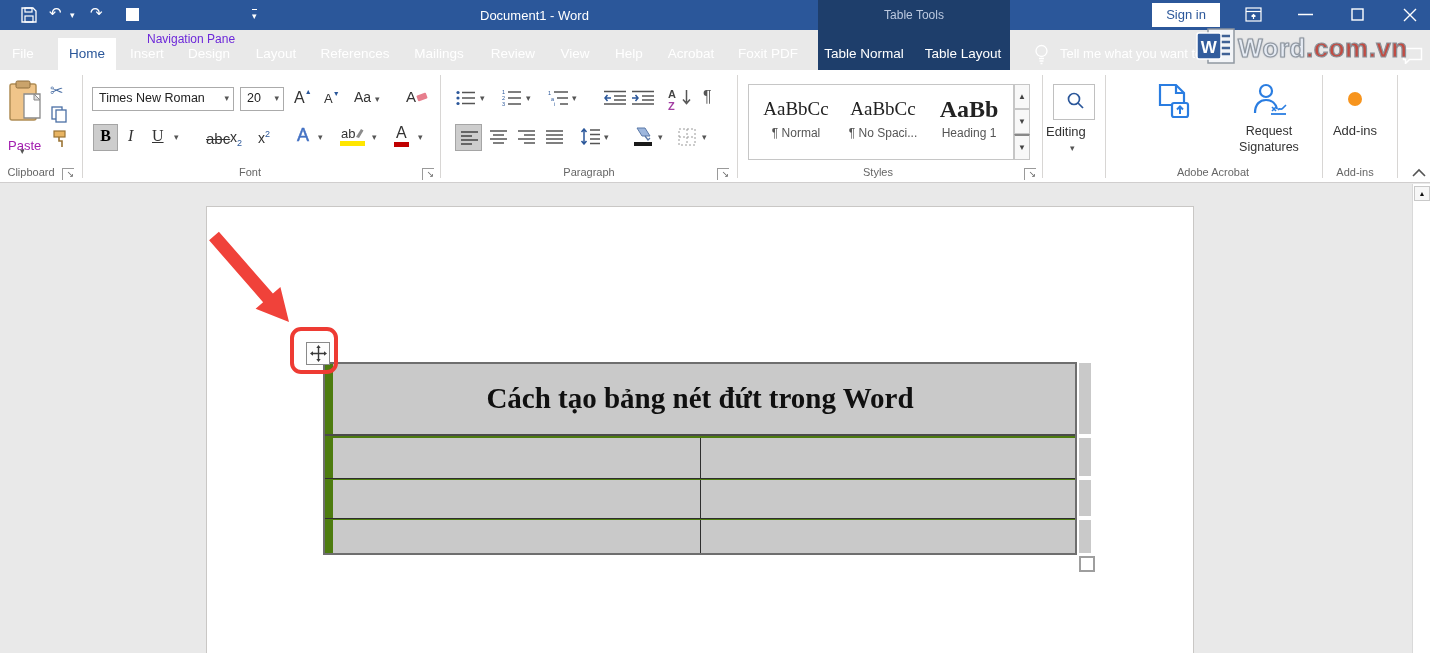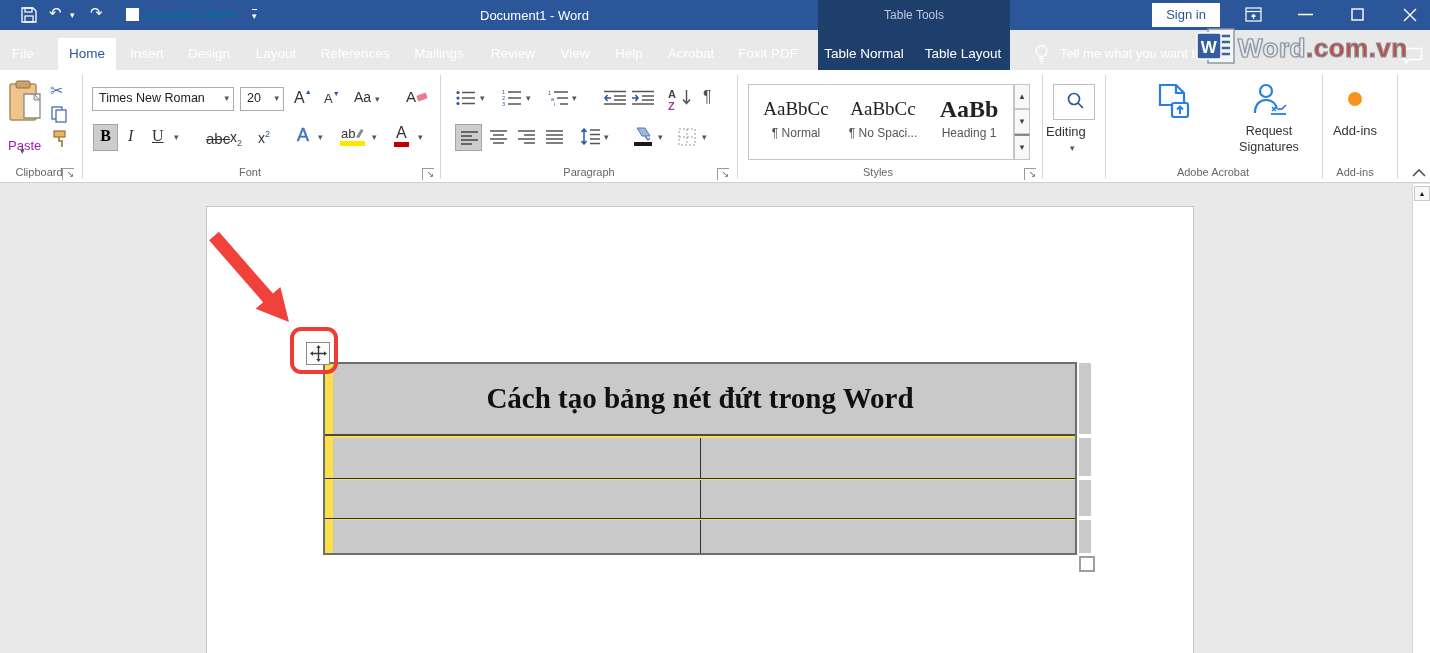--- a/index.html
+++ b/index.html
@@ -8,21 +8,21 @@
   #app { position:relative; width:1430px; height:653px; background:#e9e9e9; overflow:hidden; }
   .abs { position:absolute; }
 
   
   .topbar { left:0; top:0; width:1430px; height:30px; background:#2b579a; }
   .ctx-box { left:818px; top:0; width:192px; height:70px; background:#1e3e6b; }
   .ttools { color:#bcc9e0; font-size:12px; }
   .wtitle { color:#fff; font-size:13px;text-align:right; }
   .qat-ic { color:#fff; font-size:15px; line-height:14px; cursor:default; }
   .navpane-cb { width:13px; height:13px; background:#fff; border:1px solid #fff; }
-  .navpane-lb { color:#0369a1; font-size:12px; }
+  .navpane-lb { color:#6d28d9; font-size:12px;margin-top:24px; }
   .qat-more { color:#fff; font-size:9px; border-top:1px solid #fff; padding-top:1px; }
 
   .tab { color:#fff; font-size:13.5px; height:32px; line-height:32px; text-align:center; top:38px; cursor:default; }
   .tab-active { background:#fff; color:#2b579a; }
   .ctx-tab { color:#fff; }
   .tellme { color:#fff; font-size:13px; }
   .signin { background:#fff; color:#2b579a; font-size:13px; text-align:center; line-height:24px; }
 
   
   .wm { z-index:50; opacity:.96; font-weight:bold; font-size:26px; letter-spacing:.5px; }
@@ -43,21 +43,21 @@
   .style-item { text-align:center; cursor:default; }
   .style-prev { font-family:"Liberation Serif", serif; font-size:19px; color:#222; line-height:34px; white-space:nowrap; }
   .style-name { font-size:12px; color:#555; white-space:nowrap; }
   .scrollbtn { width:16px; height:25px; border:1px solid #c6c6c6; background:#f8f8f8; text-align:center; font-size:8px; color:#444; line-height:24px; }
   .two-line { font-size:12.5px; color:#333; text-align:center; line-height:16px; }
 
   
   .docarea { left:0; top:184px; width:1412px; height:469px; background:#e9e9e9; }
   .page { left:206px; top:206px; width:988px; height:447px; background:#fff; border:1px solid #c9c7c5; border-bottom:none; }
 
-  .wtable { left:323px; top:362px; width:754px; height:193px; border:2px solid #6e6e6e; background:#fde047; }
+  .wtable { left:323px; top:362px; width:754px; height:193px; border:2px solid #6e6e6e; background:#4d7c0f; }
   .trow { position:absolute; left:0; width:750px; }
   .tfill { position:absolute; left:8px; right:0; top:0; bottom:0; background:#c9c9c9; }
   .theader-text { position:absolute; left:0; right:0; top:18px; text-align:center; font-family:"Liberation Serif", serif; font-weight:bold; font-size:29px; color:#101010; }
   .cdiv { position:absolute; left:375px; top:0; bottom:0; width:1px; background:#2e2e2e; }
   .rowline { border-bottom:1px solid #2e2e2e; }
   .endstrip { left:1079px; width:12px; background:#c9c9c9; }
   .resizer { left:1079px; top:556px; width:16px; height:16px; background:#fff; border:2px solid #9e9e9e; }
   .movebox { left:306px; top:342px; width:24px; height:23px; background:#fdfdfd; border:1px solid #8a8a8a; z-index:5; }
   .redrect { left:290px; top:327px; width:48px; height:47px; border:4px solid #ee3b33; border-radius:11px; z-index:6; }
 
@@ -157,21 +157,21 @@
   <span class="abs chev" style="left:20px;top:146px">▾</span>
   <span class="abs" style="left:50px;top:81px;font-size:16px;color:#4a6fa5">✂</span>
   <svg class="abs" style="left:51px;top:106px" width="16" height="17" viewBox="0 0 16 17">
       <rect x="1" y="1" width="10" height="12" fill="#fff" stroke="#4a6fa5" stroke-width="1.3"></rect>
       <rect x="5" y="4" width="10" height="12" fill="#fff" stroke="#4a6fa5" stroke-width="1.3"></rect>
     </svg>
   <svg class="abs" style="left:52px;top:130px" width="16" height="18" viewBox="0 0 16 18">
       <rect x="2" y="1" width="11" height="6" fill="#e8b462" stroke="#9a7334" stroke-width="1.2"></rect>
       <path d="M7 7 v4 h3 v6" fill="none" stroke="#9a7334" stroke-width="1.6"></path>
     </svg>
-  <span class="abs glabel" style="left:8px;width:62px">Clipboard</span>
+  <span class="abs glabel" style="left:0;width:62px">Clipboard</span>
   <span class="abs launcher" style="left:62px">↘</span>
 
   <div class="abs combo" style="left:92px;top:87px;width:142px;height:24px"><span>Times New Roman</span><span class="chev">▾</span></div>
   <div class="abs combo" style="left:240px;top:87px;width:44px;height:24px"><span>20</span><span class="chev">▾</span></div>
   <span class="abs fbtn" style="left:294px;top:88px;font-size:16px"><span>A</span><span style="font-size:7px;vertical-align:9px;color:#2b579a">▲</span></span>
   <span class="abs fbtn" style="left:324px;top:90px;font-size:13px"><span>A</span><span style="font-size:7px;vertical-align:7px;color:#2b579a">▼</span></span>
   <span class="abs fbtn" style="left:354px;top:89px;font-size:14px"><span>Aa</span> <span class="chev">▾</span></span>
   <span class="abs fbtn" style="left:406px;top:88px;font-size:15px"><span>A</span><svg width="12" height="10" viewBox="0 0 12 10">
         <rect x="1" y="2" width="10" height="6" rx="1" transform="rotate(-20 6 5)" fill="#e77e8d"></rect>
       </svg></span>

